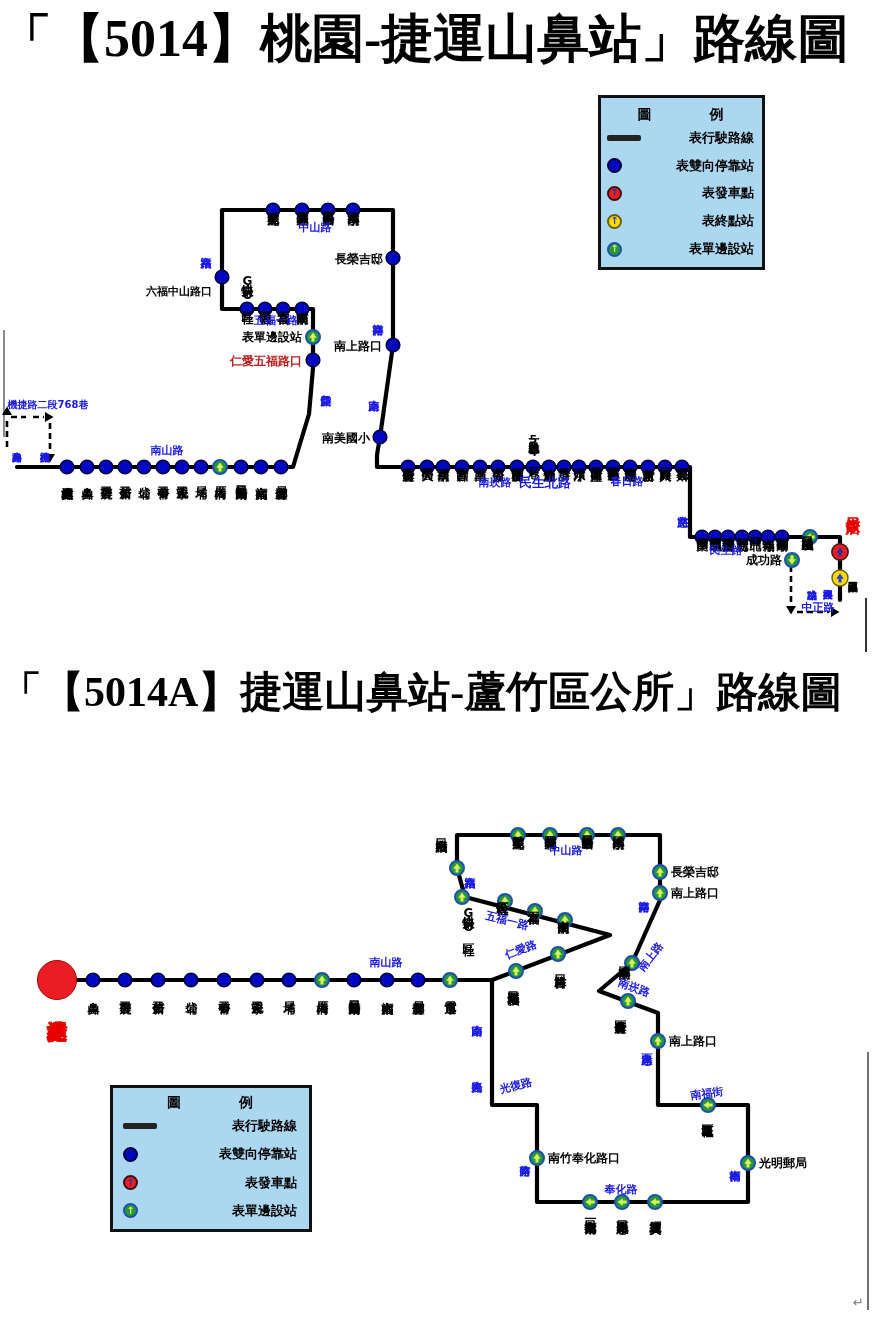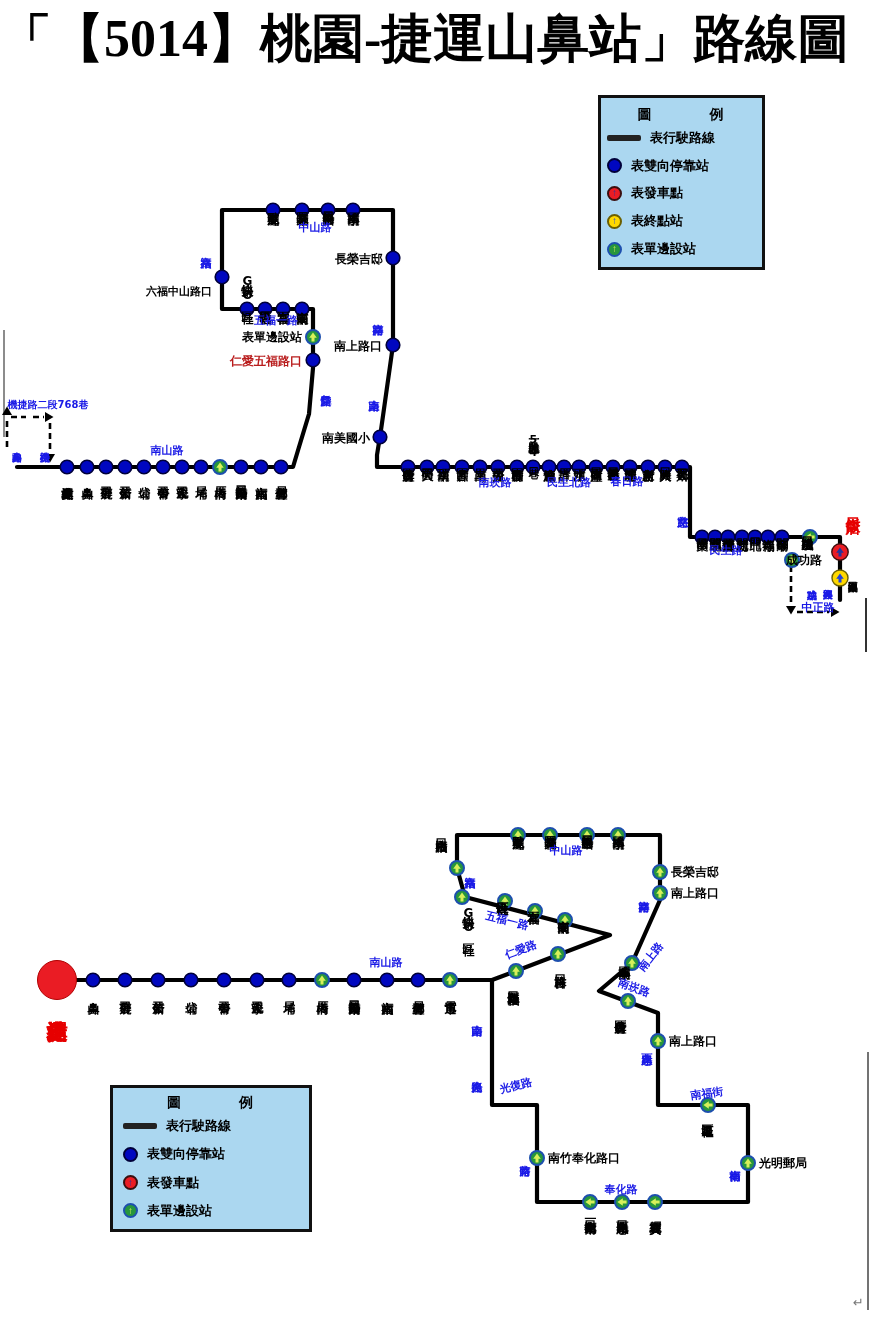--- a/index.html
+++ b/index.html
@@ -11,31 +11,32 @@
   #title2{top:664px;font-size:42px;}
   #overlay{position:absolute;left:0;top:0;z-index:1;}
   #labels{position:absolute;left:0;top:0;width:879px;height:1319px;z-index:2;pointer-events:none;}
   .map-label{position:absolute;font-weight:700;color:#000;line-height:1.08;white-space:nowrap;}
   .map-label.v{writing-mode:vertical-rl;text-orientation:upright;white-space:normal;letter-spacing:0px;}
   .legend{position:absolute;z-index:3;background:#abd7f0;border:3px solid #111;
           display:flex;flex-direction:column;box-sizing:border-box;}
   #legend1{left:598px;top:95px;width:167px;height:175px;padding:8px 8px 4px 6px;}
   #legend2{left:110px;top:1085px;width:202px;height:147px;padding:6px 12px 4px 10px;}
   .legend-header{display:flex;justify-content:center;gap:58px;font-size:14px;font-weight:700;color:#000;}
-  .legend-row{display:flex;align-items:center;justify-content:flex-start;flex:1;gap:9px;font-family:Liberation Serif, serif;}
+  .legend-row{display:flex;align-items:center;justify-content:space-between;flex:1;gap:24px;}
   .legend-label{font-size:13px;font-weight:700;color:#000;text-align:right;}
   .sym{display:inline-flex;align-items:center;justify-content:center;flex:0 0 auto;}
   .sym-line{width:34px;height:6px;background:#222;border-radius:2px;}
   .sym-circle{width:15px;height:15px;border-radius:50%;box-sizing:border-box;font-size:10px;font-weight:700;line-height:1;}
 </style>
 </head>
 <body>
 
 <div id="app">
   <div id="title1" class="title">「【5014】桃園-捷運山鼻站」路線圖</div>
+  <div id="title2" class="title">「【5014A】捷運山鼻站-蘆竹區公所」路線圖</div>
 
   <svg id="overlay" width="879" height="1319" viewBox="0 0 879 1319">
       <polyline points="4,330 4,437" fill="none" stroke="#666" stroke-width="1.5"></polyline>
       <polyline points="866,598 866,652" fill="none" stroke="#333" stroke-width="2"></polyline>
       <polyline points="17,467 293,467 299,447 309,414 313,368 313,309 222,309 222,210 393,210 393,345 381,430 377,455 377,467 690,467 690,537 840,537 840,600" fill="none" stroke="#000000" stroke-width="4.2" stroke-linejoin="round" stroke-linecap="round"></polyline>
       <polyline points="7,447 7,418" fill="none" stroke="#000000" stroke-width="2.6" stroke-dasharray="6 4"></polyline>
       <polyline points="11,417 26,417" fill="none" stroke="#000000" stroke-width="2.6" stroke-dasharray="6 4"></polyline>
       <polyline points="33,417 44,417" fill="none" stroke="#000000" stroke-width="2.6" stroke-dasharray="6 4"></polyline>
       <polyline points="50,423 50,452" fill="none" stroke="#000000" stroke-width="2.6" stroke-dasharray="6 4"></polyline>
       <polyline points="791,566 791,604" fill="none" stroke="#000000" stroke-width="2.6" stroke-dasharray="6 4"></polyline>
@@ -213,35 +214,35 @@
       <div class="map-label v" style="font-size: 12px; left: 665px; top: 459px; color: rgb(0, 0, 0); transform: translate(-50%, -100%);">大興路口</div>
       <div class="map-label v" style="font-size: 12px; left: 682px; top: 459px; color: rgb(0, 0, 0); transform: translate(-50%, -100%);">瓦斯公司</div>
       <div class="map-label v" style="font-size: 12px; left: 702px; top: 529px; color: rgb(0, 0, 0); transform: translate(-50%, -100%);">文昌國中</div>
       <div class="map-label v" style="font-size: 12px; left: 715px; top: 529px; color: rgb(0, 0, 0); transform: translate(-50%, -100%);">北門國小</div>
       <div class="map-label v" style="font-size: 12px; left: 728px; top: 529px; color: rgb(0, 0, 0); transform: translate(-50%, -100%);">臺灣菸酒公司</div>
       <div class="map-label v" style="font-size: 12px; left: 742px; top: 529px; color: rgb(0, 0, 0); transform: translate(-50%, -100%);">北門新村</div>
       <div class="map-label v" style="font-size: 12px; left: 755px; top: 529px; color: rgb(0, 0, 0); transform: translate(-50%, -100%);">北門口</div>
       <div class="map-label v" style="font-size: 12px; left: 768px; top: 529px; color: rgb(0, 0, 0); transform: translate(-50%, -100%);">鴻福寺</div>
       <div class="map-label v" style="font-size: 12px; left: 782px; top: 529px; color: rgb(0, 0, 0); transform: translate(-50%, -100%);">關帝廟</div>
       <div class="map-label v" style="font-size: 12px; left: 807px; top: 528px; color: rgb(0, 0, 0); transform: translate(-50%, -100%);">民生成功路口</div>
-      <div class="map-label" style="font-size: 12px; left: 782px; top: 560px; color: rgb(0, 0, 0); transform: translate(-100%, -50%); margin-left: 40px;">成功路</div>
+      <div class="map-label" style="font-size: 12px; left: 782px; top: 560px; color: rgb(0, 0, 0); transform: translate(-100%, -50%);">成功路</div>
       <div class="map-label v" style="font-size: 15px; left: 853px; top: 506px; color: rgb(230, 0, 0); transform: translate(-50%, 0px);">今日飯店</div>
       <div class="map-label v" style="font-size: 10px; left: 852px; top: 574px; color: rgb(0, 0, 0); transform: translate(-50%, 0px);">復興中正路口</div>
       <div class="map-label" style="font-size: 11px; left: 315px; top: 228px; color: rgb(26, 26, 230); transform: translate(-50%, -50%);">中山路</div>
       <div class="map-label v" style="font-size: 11px; left: 205px; top: 248px; color: rgb(26, 26, 230); transform: translate(-50%, -50%);">六福路</div>
       <div class="map-label" style="font-size: 11px; left: 276px; top: 321px; color: rgb(26, 26, 230); transform: translate(-50%, -50%);">五福一路</div>
       <div class="map-label v" style="font-size: 11px; left: 325px; top: 386px; color: rgb(26, 26, 230); transform: translate(-50%, -50%);">仁愛路</div>
       <div class="map-label v" style="font-size: 11px; left: 377px; top: 315px; color: rgb(26, 26, 230); transform: translate(-50%, -50%);">南祥路</div>
       <div class="map-label v" style="font-size: 11px; left: 373px; top: 391px; color: rgb(26, 26, 230); transform: translate(-50%, -50%);">南上路</div>
       <div class="map-label" style="font-size: 11px; left: 167px; top: 451px; color: rgb(26, 26, 230); transform: translate(-50%, -50%);">南山路</div>
       <div class="map-label" style="font-size: 10px; left: 48px; top: 405px; color: rgb(26, 26, 230); transform: translate(-50%, -50%);">機捷路二段768巷</div>
       <div class="map-label v" style="font-size: 10px; left: 16px; top: 444px; color: rgb(26, 26, 230); transform: translate(-50%, -50%);">山鼻路</div>
       <div class="map-label v" style="font-size: 10px; left: 44px; top: 444px; color: rgb(26, 26, 230); transform: translate(-50%, -50%);">機捷路</div>
       <div class="map-label" style="font-size: 11px; left: 495px; top: 483px; color: rgb(26, 26, 230); transform: translate(-50%, -50%);">南崁路</div>
-      <div class="map-label" style="font-size: 11px; left: 569px; top: 483px; color: rgb(26, 26, 230); transform: translate(-50%, -50%);">民生北路</div>
+      <div class="map-label" style="font-size: 13px; left: 545px; top: 483px; color: rgb(26, 26, 230); transform: translate(-50%, -50%);">民生北路</div>
       <div class="map-label" style="font-size: 11px; left: 627px; top: 482px; color: rgb(26, 26, 230); transform: translate(-50%, -50%);">春日路</div>
       <div class="map-label v" style="font-size: 11px; left: 682px; top: 507px; color: rgb(26, 26, 230); transform: translate(-50%, -50%);">慈文路</div>
       <div class="map-label" style="font-size: 11px; left: 726px; top: 551px; color: rgb(26, 26, 230); transform: translate(-50%, -50%);">民生路</div>
       <div class="map-label v" style="font-size: 10px; left: 811px; top: 582px; color: rgb(26, 26, 230); transform: translate(-50%, -50%);">成功路</div>
       <div class="map-label v" style="font-size: 10px; left: 827px; top: 581px; color: rgb(26, 26, 230); transform: translate(-50%, -50%);">復興路</div>
       <div class="map-label" style="font-size: 11px; left: 818px; top: 608px; color: rgb(26, 26, 230); transform: translate(-50%, -50%);">中正路</div>
       <div class="map-label v" style="font-size: 21px; left: 57px; top: 1004px; color: rgb(230, 0, 0); transform: translate(-50%, 0px);">捷運山鼻站</div>
       <div class="map-label v" style="font-size: 12px; left: 93px; top: 992px; color: rgb(0, 0, 0); transform: translate(-50%, 0px);">山鼻</div>
       <div class="map-label v" style="font-size: 12px; left: 125px; top: 992px; color: rgb(0, 0, 0); transform: translate(-50%, 0px);">群鹿公司</div>
       <div class="map-label v" style="font-size: 12px; left: 158px; top: 992px; color: rgb(0, 0, 0); transform: translate(-50%, 0px);">佑新公司</div>

